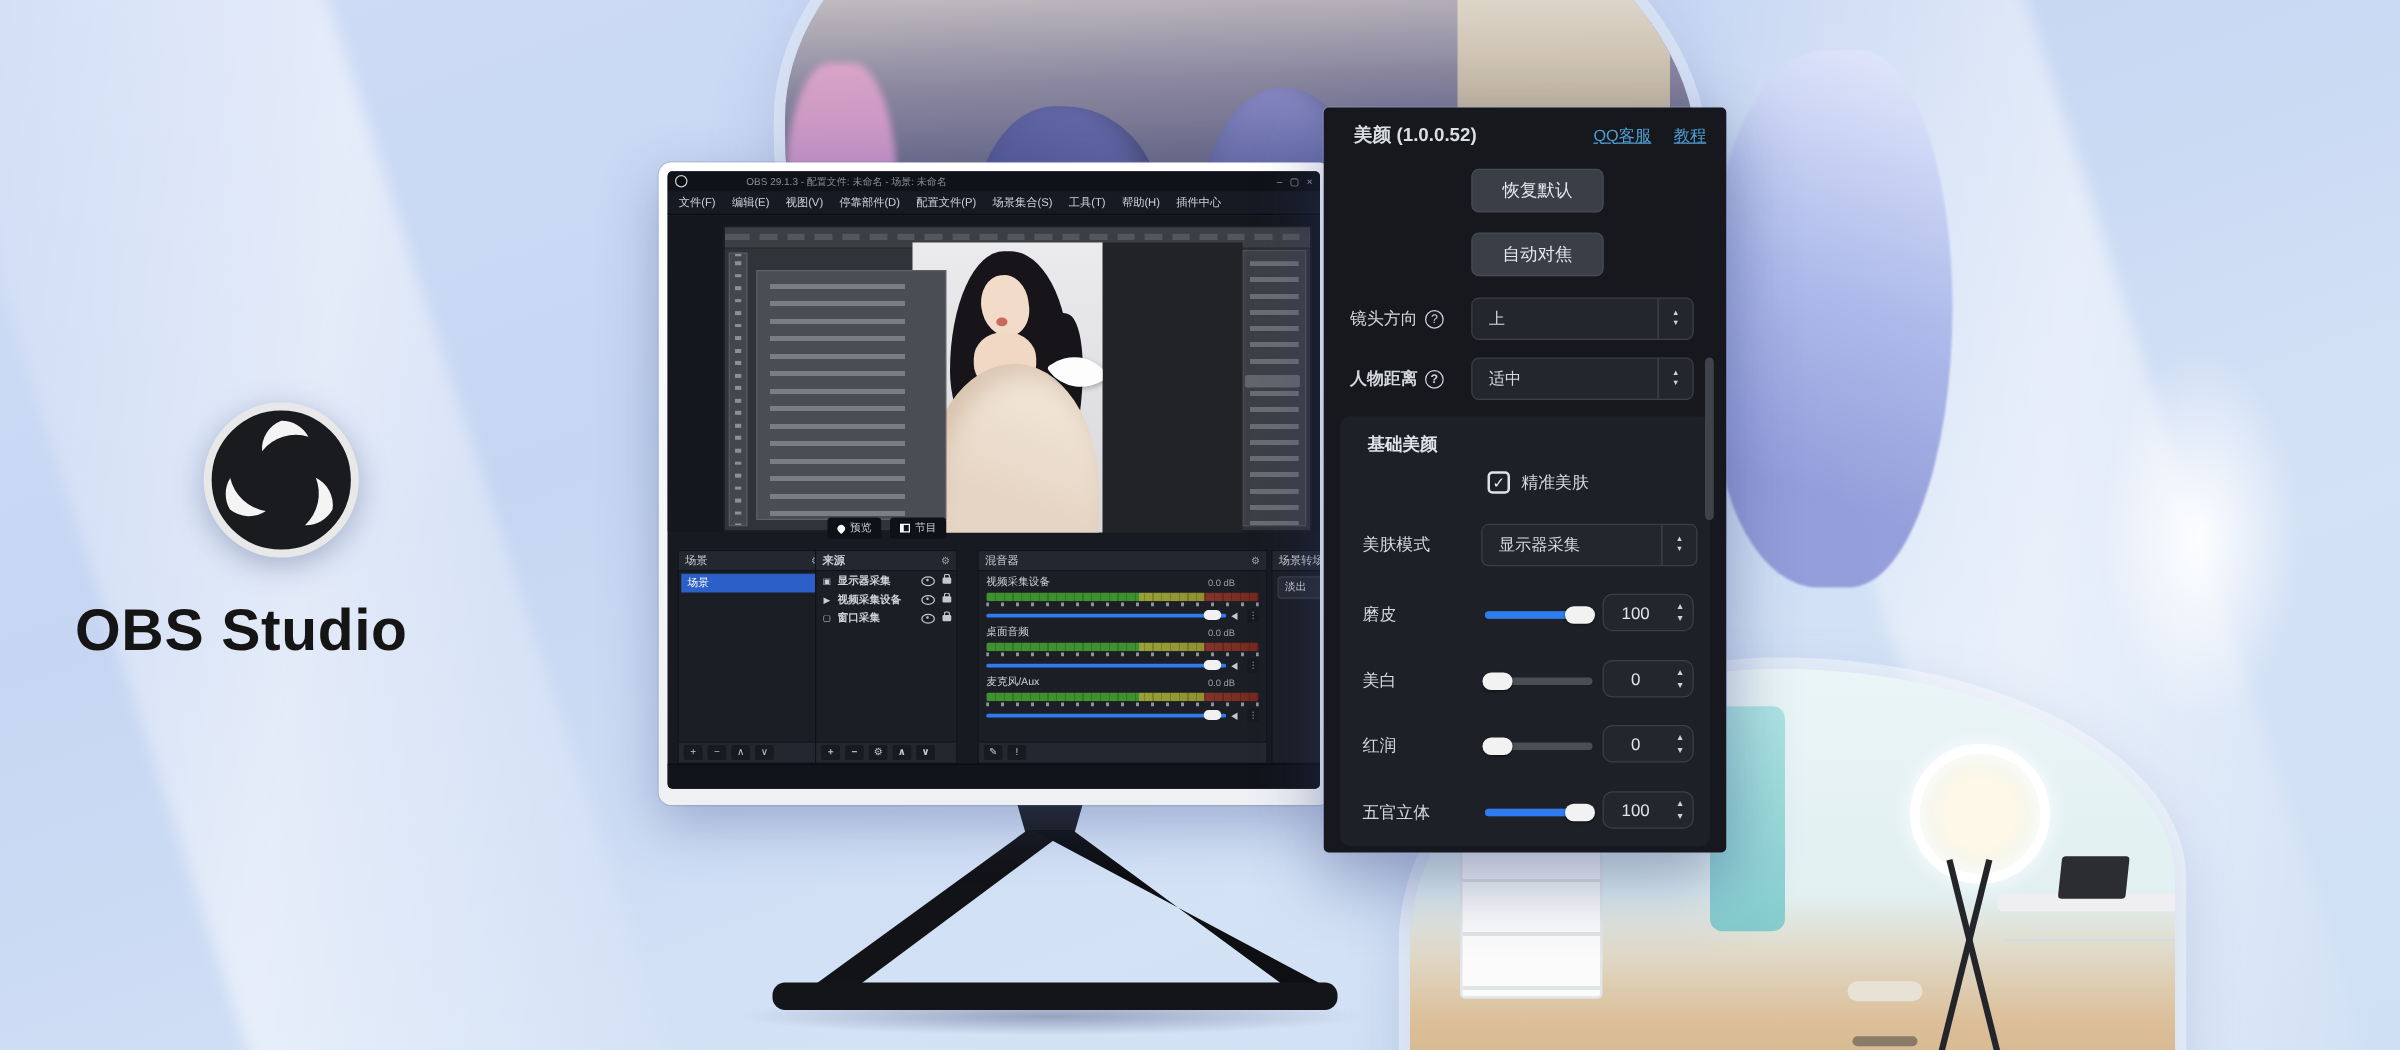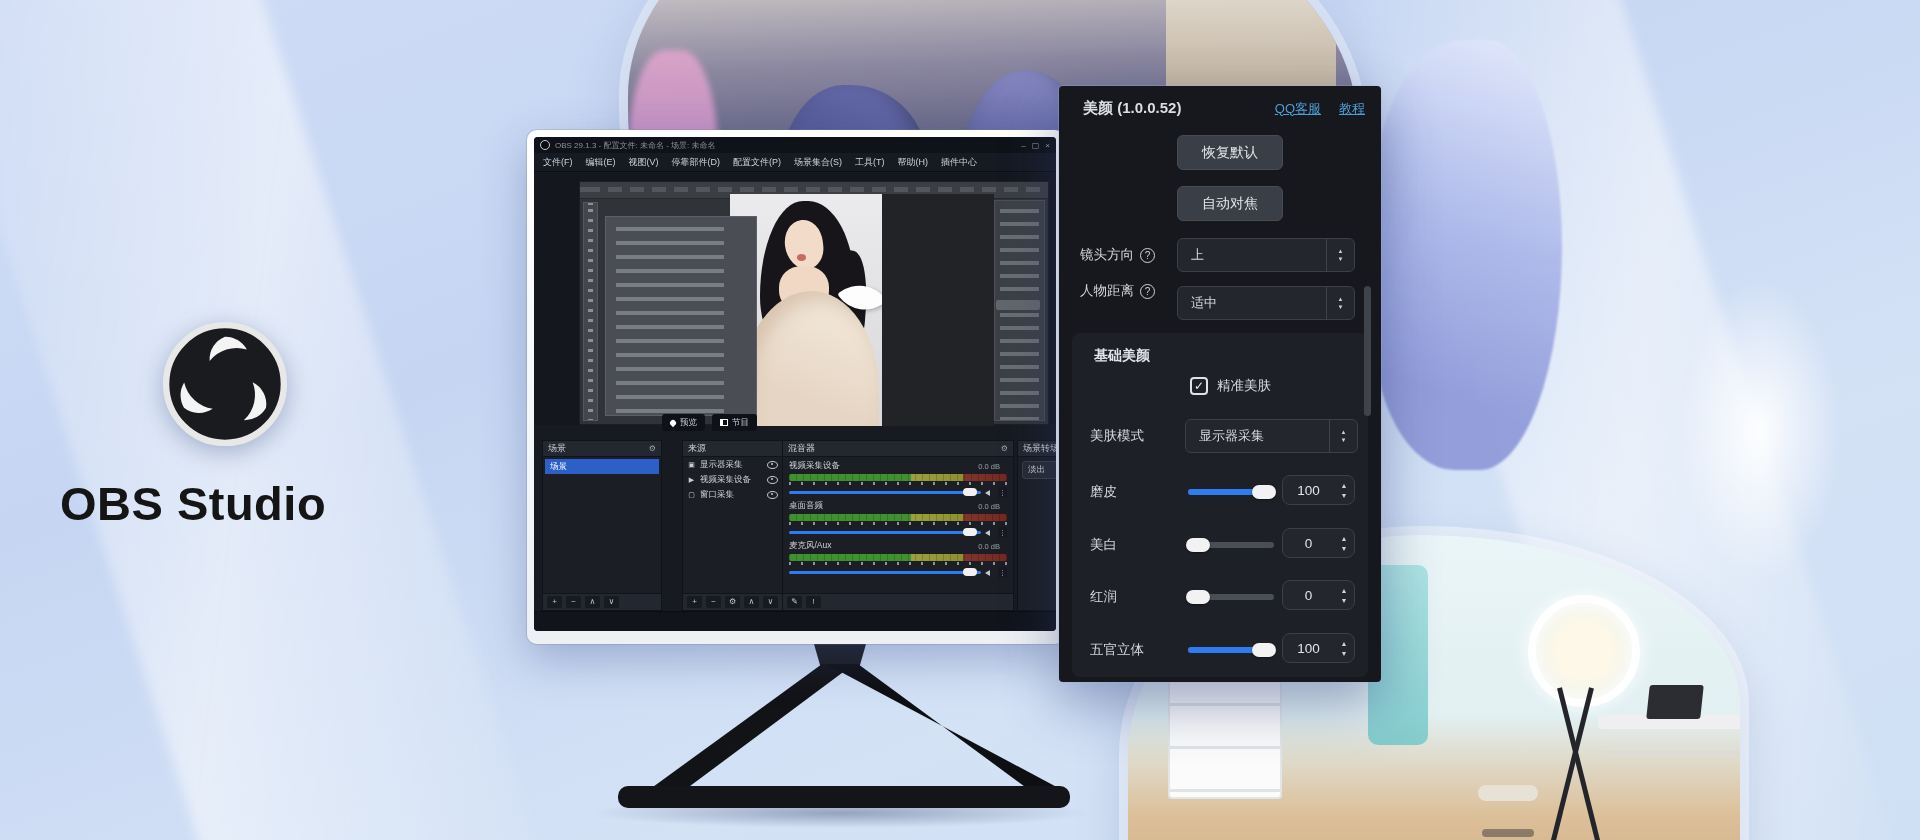--- a/index.html
+++ b/index.html
@@ -44,21 +44,21 @@
   
   .monitor{left:527px;top:130px;width:538px;height:514px;background:linear-gradient(180deg,#ffffff,#eef0f4);border-radius:10px;
      box-shadow:0 16px 44px rgba(60,80,140,.35),0 0 0 1px rgba(120,130,160,.25);}
   .screen{position:absolute;left:7px;top:7px;width:522px;height:494px;background:#171a21;border-radius:4px;overflow:hidden;}
   .stand-svg{left:560px;top:630px;}
   .stand-shadow{left:590px;top:798px;width:500px;height:30px;border-radius:50%;background:radial-gradient(closest-side,rgba(50,60,100,.38),rgba(50,60,100,0));}
 
   
   .titlebar{position:absolute;left:0;top:0;width:100%;height:16px;background:#0f1218;display:flex;align-items:center;padding:0 6px;box-sizing:border-box;}
   .tb-dot{width:8px;height:8px;border-radius:50%;background:#0b0c10;border:1px solid #c9ccd3;margin-right:5px;flex:none;}
-  .tb-title{font-size:8px;color:#8b9099;white-space:nowrap;overflow:hidden;flex:1;}
+  .tb-title{font-size:8px;color:#8b9099;white-space:nowrap;overflow:hidden;flex:1;margin-left:42px;}
   .tb-ctl{font-size:8px;color:#9aa0a9;margin-left:6px;}
   .menubar{position:absolute;left:0;top:16px;width:100%;height:19px;background:#161a23;border-bottom:1px solid #0b0e13;display:flex;align-items:center;gap:13px;padding:0 9px;box-sizing:border-box;}
   .mi{font-size:9px;color:#ced2d9;white-space:nowrap;}
   .preview{position:absolute;left:0;top:36px;width:100%;height:252px;background:#14171e;}
   .ps{position:absolute;left:45px;top:8px;width:470px;height:244px;background:#303338;border:1px solid #1c1e23;box-sizing:border-box;}
   .ps-opt{position:absolute;left:0;top:0;width:100%;height:16px;background:#3b3f44;border-bottom:1px solid #26282c;
      background-image:repeating-linear-gradient(90deg,#53575d 0 14px,#3b3f44 14px 22px);background-size:100% 5px;background-position:6px 5px;background-repeat:repeat-x;}
   .ps-tools{position:absolute;left:3px;top:20px;width:13px;bottom:3px;background:#43474c;border:1px solid #55595e;
      background-image:repeating-linear-gradient(180deg,#8b9097 0 3px,#43474c 3px 10px);background-size:5px 100%;background-position:4px 6px;background-repeat:repeat-y;}
   .ps-dialog{position:absolute;left:25px;top:34px;width:150px;height:198px;background:#4a4e54;border:1px solid #5d6167;z-index:3;
@@ -92,21 +92,21 @@
   .src-row{display:flex;align-items:center;height:15px;padding:0 4px;gap:4px;}
   .src-ic{font-size:7px;color:#c9cdd4;width:9px;text-align:center;}
   .src-name{font-size:8.5px;color:#ced2d8;flex:1;white-space:nowrap;overflow:hidden;}
   .eye{width:9px;height:6px;border:1px solid #c3c7ce;border-radius:50%;position:relative;flex:none;}
   .eye::after{content:"";position:absolute;left:2.5px;top:1px;width:2px;height:2px;background:#c3c7ce;border-radius:50%;}
   .lock{width:7px;height:5px;background:#c3c7ce;border-radius:1px;position:relative;margin-left:2px;flex:none;}
   .lock::before{content:"";position:absolute;left:1px;top:-3px;width:3px;height:3px;border:1px solid #c3c7ce;border-bottom:none;border-radius:2px 2px 0 0;}
   .mix-ch{padding:3px 6px 0 6px;}
   .mix-top{display:flex;align-items:center;}
   .mix-name{font-size:8.5px;color:#ced2d8;flex:1;white-space:nowrap;overflow:hidden;}
-  .mix-db{font-size:7.5px;color:#9aa0a8;margin-right:7px;}
+  .mix-db{font-size:7.5px;color:#9aa0a8;margin-right:19px;}
   .spk{width:0;height:0;border-top:3px solid transparent;border-bottom:3px solid transparent;border-right:5px solid #c3c7ce;position:relative;margin-right:4px;}
   .meter{height:7px;border-radius:2px;margin-top:2px;background:linear-gradient(90deg,#3f9130 0%,#3f9130 56%,#99a238 56%,#8f8f30 80%,#81352a 80%,#74281f 100%);
      background-image:repeating-linear-gradient(90deg,rgba(0,0,0,.18) 0 1px,rgba(0,0,0,0) 1px 7px),linear-gradient(90deg,#3f9130 0%,#3f9130 56%,#99a238 56%,#8f8f30 80%,#81352a 80%,#74281f 100%);}
   .ticks{height:3px;margin-top:1px;background-image:repeating-linear-gradient(90deg,#8d929b 0 2px,rgba(0,0,0,0) 2px 12px);}
   .mix-slider{display:flex;align-items:center;gap:4px;margin-top:3px;height:9px;}
   .vol-track{flex:1;height:3px;background:#2e7cf0;border-radius:2px;position:relative;}
   .vol-handle{position:absolute;right:4px;top:-3px;width:14px;height:8px;background:#f1f1f1;border-radius:4px;}
   .kebab{width:9px;height:11px;background:#171a21;border-radius:2px;color:#c2c6cd;font-size:7px;line-height:11px;text-align:center;}
   .trans-box{margin:4px 4px;height:16px;background:#262a33;border:1px solid #3a3e46;border-radius:3px;font-size:8.5px;color:#ced2d8;line-height:15px;padding-left:5px;white-space:nowrap;overflow:hidden;}
   .statusbar{position:absolute;left:0;top:474px;width:100%;height:20px;background:#11141b;border-top:1px solid #0a0d12;}
@@ -257,21 +257,21 @@
         </div>
         <div class="scene-item">场景</div>
         <div class="dock-foot">
           <span class="tool-ic">+</span>
           <span class="tool-ic">−</span>
           <span class="tool-ic">∧</span>
           <span class="tool-ic">∨</span>
         </div>
       </div>
 
-      <div class="dock" style="left:148px;width:114px;">
+      <div class="dock" style="left:118px;width:114px;font-weight:bold;">
         <div class="dock-head">
           <span class="dock-title">来源</span>
           <span class="dock-gear">⚙</span>
         </div>
         <div class="src-row">
           <span class="src-ic">▣</span>
           <span class="src-name">显示器采集</span>
           <span class="eye"></span>
           <span class="lock"></span>
         </div>
@@ -384,21 +384,21 @@
       <span class="help">?</span>
     </div>
     <div class="sel" style="left:118px;top:152px;width:178px;">
       <span class="sel-val">上</span>
       <span class="sel-caret">
         <span class="caret-g">▲</span>
         <span class="caret-g">▼</span>
       </span>
     </div>
 
-    <div class="bp-row-label" style="top:188px;">
+    <div class="bp-row-label" style="top:200px;font-weight:bold;">
       <span>人物距离</span>
       <span class="help">?</span>
     </div>
     <div class="sel" style="left:118px;top:200px;width:178px;">
       <span class="sel-val">适中</span>
       <span class="sel-caret">
         <span class="caret-g">▲</span>
         <span class="caret-g">▼</span>
       </span>
     </div>

